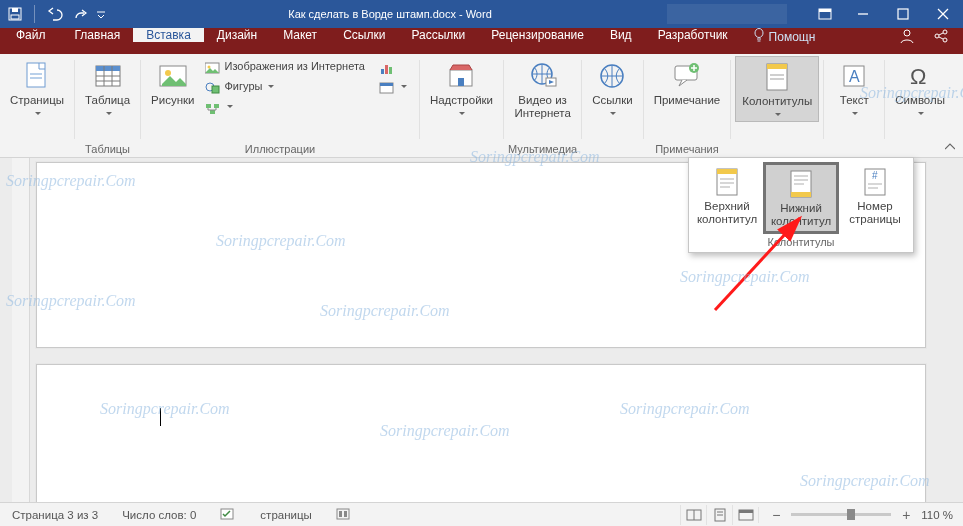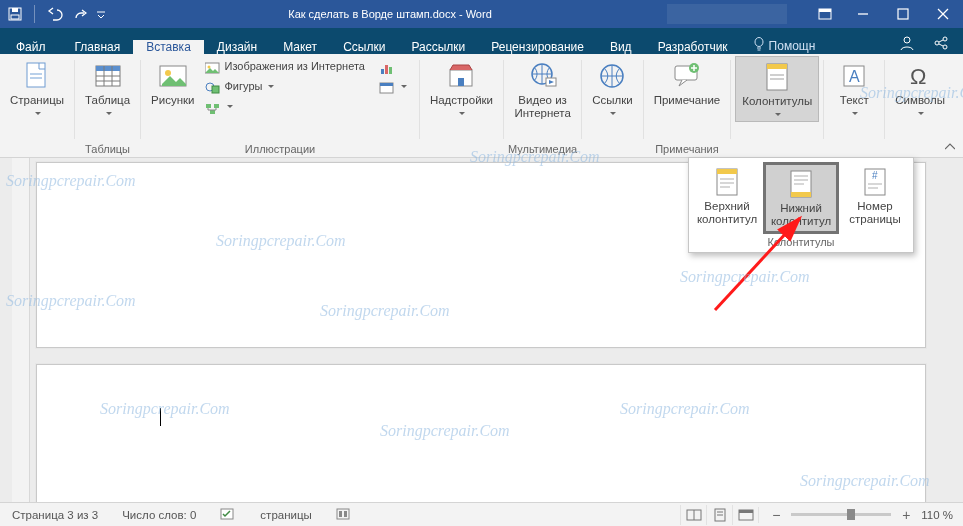--- a/index.html
+++ b/index.html
@@ -9,21 +9,21 @@
   .qat { display: flex; align-items: center; gap: 10px; padding: 0 8px; }
   .qat .sep { width: 1px; height: 18px; background: rgba(255,255,255,.35); margin: 0 2px; }
   .titlebar svg { display: block; }
   .title-center { flex: 1; text-align: center; font-size: 11px; color: #fff; white-space: nowrap; overflow: hidden; }
   .title-right { display: flex; align-items: center; gap: 0; }
   .title-block { width: 120px; height: 20px; background: rgba(255,255,255,.08); margin-right: 20px; }
   .sysbtn { width: 40px; height: 28px; display: flex; align-items: center; justify-content: center; }
   .sysbtn svg { stroke: #fff; }
   .ribbon-display { width: 36px; height: 28px; display: flex; align-items: center; justify-content: center; }
   
-  .tabsrow { height: 26px; background: #0c4a6e; color: #fff; display: flex; align-items: flex-end; }
+  .tabsrow { height: 26px; background: #7f1d1d; color: #fff; display: flex; align-items: flex-start; }
   .tab { padding: 0 13px; display: flex; align-items: center; font-size: 12px; cursor: default; }
   .tab.active { background: #f3f3f3; color: #2b579a; }
   .file-tab { padding: 0 16px; }
   .tabs-spacer { flex: 1; }
   .help { display: flex; align-items: center; gap: 4px; padding: 0 12px; color: #cfe0f3; font-size: 12px; }
   .right-tools { display: flex; align-items: center; gap: 18px; padding: 0 14px 0 4px; }
   
   .ribbon { height: 104px; background: #f3f3f3; border-bottom: 1px solid #d4d4d4; display: flex; position: relative; }
   .group { display: flex; flex-direction: column; padding: 2px 4px 0; position: relative; }
   .group-sep { width: 1px; background: #e1e1e1; margin: 6px 0 18px; }

